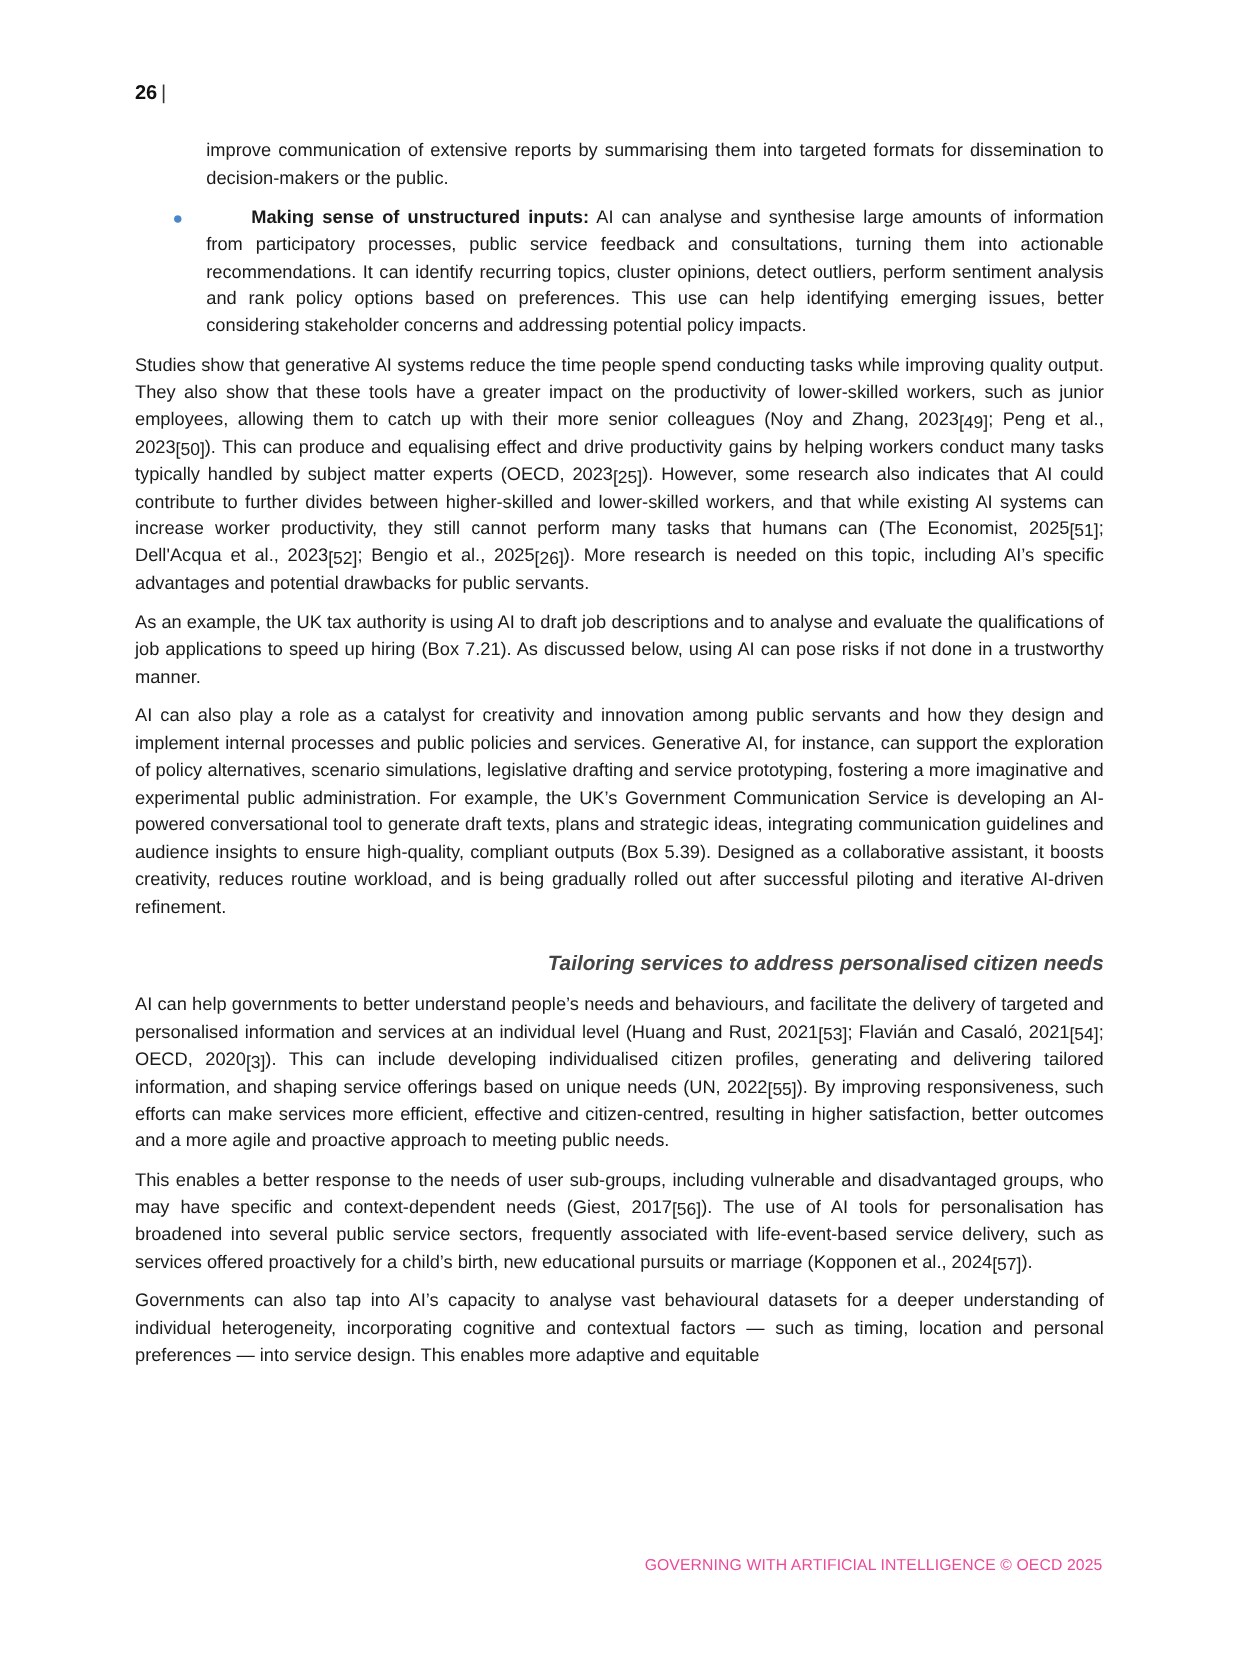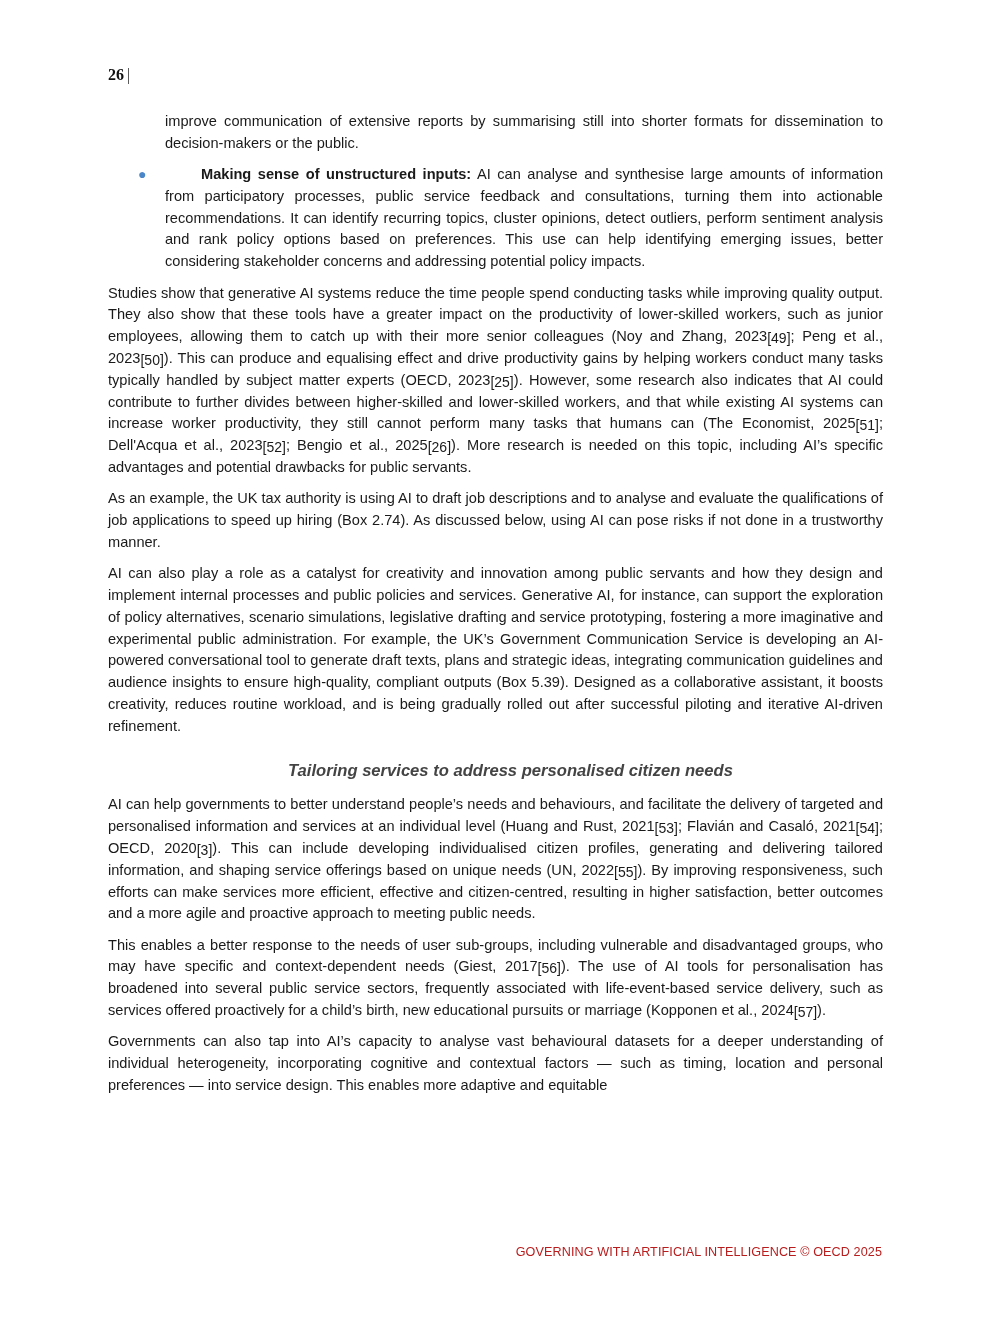--- a/index.html
+++ b/index.html
@@ -1,48 +1,48 @@
 <!DOCTYPE html>
 <html><head>
 <meta charset="utf-8">
 <style>
   html, body { margin: 0; padding: 0; background: #ffffff; }
   body { width: 992px; height: 1323px; position: relative; overflow: hidden; font-family: "Liberation Sans", sans-serif; color: #1a1a1a; }
-  .page-header { position: absolute; left: 108px; top: 66px; font-size: 16px; font-weight: bold; color: #111; font-family: Liberation Serif, serif; }
+  .page-header { position: absolute; left: 108px; top: 66px; font-size: 16px; font-weight: bold; color: #111; }
   .page-header .sep { font-weight: normal; color: #333; margin-left: 3px; }
   .content { position: absolute; left: 108px; top: 111px; width: 775px; font-size: 14.6px; line-height: 21.8px; text-align: justify; }
   .content p { margin: 0 0 9.5px 0; }
   .indent { padding-left: 57px; }
   .bullet-item { position: relative; padding-left: 57px; margin: 0 0 9.5px 0; }
   .bullet-dot { position: absolute; left: 30px; top: 0; color: #4a86c8; font-size: 14px; }
   .bullet-item b { font-weight: bold; margin-left: 36px; }
   sub.ref { font-size: 14px; vertical-align: -2px; line-height: 0; }
-  .section-heading { font-style: italic; font-size: 16.6px; color: #444; margin: 22px 0 13px 30px; text-align: center; }
-  .footer { position: absolute; right: 110px; top: 1245px; font-size: 12.6px; color: #b91c1c; letter-spacing: 0.1px; }
+  .section-heading { font-style: italic; font-size: 16.6px; color: #444; margin: 22px 0 13px 30px; text-align: right; }
+  .footer { position: absolute; right: 110px; top: 1245px; font-size: 12.6px; color: #ec4899; letter-spacing: 0.1px; }
 </style>
 </head>
 <body>
 
 <div class="page-header">
   <span>26</span><span class="sep">|</span>
 </div>
 
 <div class="content">
-  <p class="indent">improve communication of extensive reports by summarising still into shorter formats for dissemination to decision-makers or the public.</p>
+  <p class="indent">improve communication of extensive reports by summarising them into targeted formats for dissemination to decision-makers or the public.</p>
 
   <div class="bullet-item">
     <span class="bullet-dot">●</span>
     <b>Making sense of unstructured inputs:</b><span> AI can analyse and synthesise large amounts of information from participatory processes, public service feedback and consultations, turning them into actionable recommendations. It can identify recurring topics, cluster opinions, detect outliers, perform sentiment analysis and rank policy options based on preferences. This use can help identifying emerging issues, better considering stakeholder concerns and addressing potential policy impacts.</span>
   </div>
 
   <p>
     <span>Studies show that generative AI systems reduce the time people spend conducting tasks while improving quality output. They also show that these tools have a greater impact on the productivity of lower-skilled workers, such as junior employees, allowing them to catch up with their more senior colleagues (Noy and Zhang, 2023</span><sub class="ref">[49]</sub><span>; Peng et al., 2023</span><sub class="ref">[50]</sub><span>). This can produce and equalising effect and drive productivity gains by helping workers conduct many tasks typically handled by subject matter experts (OECD, 2023</span><sub class="ref">[25]</sub><span>). However, some research also indicates that AI could contribute to further divides between higher-skilled and lower-skilled workers, and that while existing AI systems can increase worker productivity, they still cannot perform many tasks that humans can (The Economist, 2025</span><sub class="ref">[51]</sub><span>; Dell'Acqua et al., 2023</span><sub class="ref">[52]</sub><span>; Bengio et al., 2025</span><sub class="ref">[26]</sub><span>). More research is needed on this topic, including AI’s specific advantages and potential drawbacks for public servants.</span>
   </p>
 
-  <p>As an example, the UK tax authority is using AI to draft job descriptions and to analyse and evaluate the qualifications of job applications to speed up hiring (Box 2.74). As discussed below, using AI can pose risks if not done in a trustworthy manner.</p>
+  <p>As an example, the UK tax authority is using AI to draft job descriptions and to analyse and evaluate the qualifications of job applications to speed up hiring (Box 7.21). As discussed below, using AI can pose risks if not done in a trustworthy manner.</p>
 
   <p>AI can also play a role as a catalyst for creativity and innovation among public servants and how they design and implement internal processes and public policies and services. Generative AI, for instance, can support the exploration of policy alternatives, scenario simulations, legislative drafting and service prototyping, fostering a more imaginative and experimental public administration. For example, the UK’s Government Communication Service is developing an AI-powered conversational tool to generate draft texts, plans and strategic ideas, integrating communication guidelines and audience insights to ensure high-quality, compliant outputs (Box 5.39). Designed as a collaborative assistant, it boosts creativity, reduces routine workload, and is being gradually rolled out after successful piloting and iterative AI-driven refinement.</p>
 
   <h3 class="section-heading">Tailoring services to address personalised citizen needs</h3>
 
   <p>
     <span>AI can help governments to better understand people’s needs and behaviours, and facilitate the delivery of targeted and personalised information and services at an individual level (Huang and Rust, 2021</span><sub class="ref">[53]</sub><span>; Flavián and Casaló, 2021</span><sub class="ref">[54]</sub><span>; OECD, 2020</span><sub class="ref">[3]</sub><span>). This can include developing individualised citizen profiles, generating and delivering tailored information, and shaping service offerings based on unique needs (UN, 2022</span><sub class="ref">[55]</sub><span>). By improving responsiveness, such efforts can make services more efficient, effective and citizen-centred, resulting in higher satisfaction, better outcomes and a more agile and proactive approach to meeting public needs.</span>
   </p>
 
   <p>

